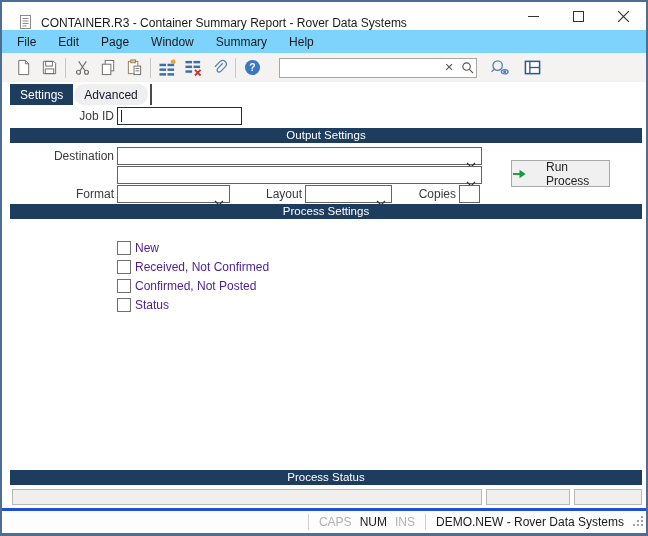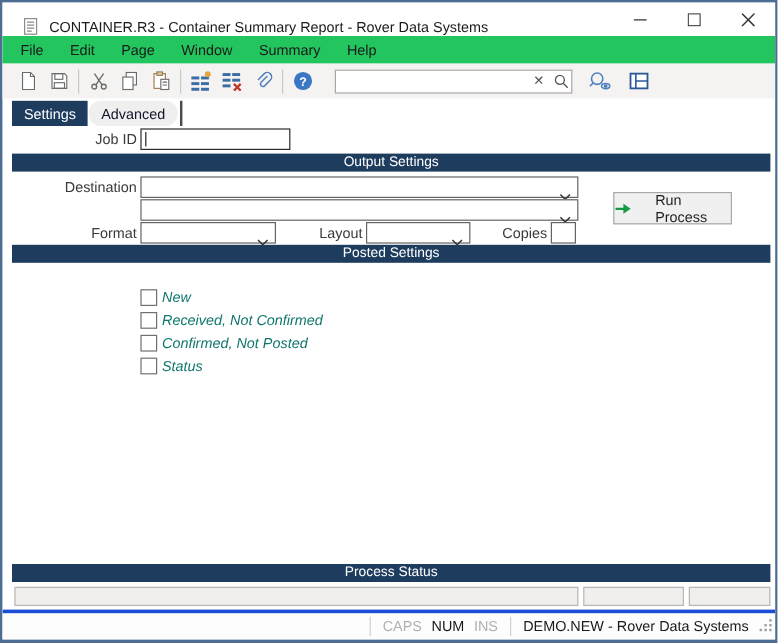--- a/index.html
+++ b/index.html
@@ -8,21 +8,21 @@
     background:#ffffff;border:solid #4d6e92;border-width:2px 2px 3px 2px;
     overflow:hidden;font-family:"Liberation Sans",sans-serif;
   }
   
   .titlebar{position:absolute;left:0;top:0;right:0;height:28px;background:#ffffff;display:flex;align-items:flex-end;}
   .title-icon{margin-left:16px;display:flex;align-items:center;}
   .title-text{margin-left:8px;font-size:12px;color:#1a1a1a;white-space:nowrap;}
   .winbtns{position:absolute;right:0;top:0;height:28px;display:flex;}
   .winbtn{width:45px;height:28px;display:flex;align-items:center;justify-content:center;cursor:default;}
   
-  .menubar{position:absolute;left:0;top:28px;right:0;height:23px;background:#22c55e;display:flex;align-items:center;padding-left:4px;}
+  .menubar{position:absolute;left:0;top:28px;right:0;height:23px;background:#7dd3fc;display:flex;align-items:center;padding-left:4px;}
   .menu-item{font-size:12px;color:#1a1a1a;padding:3px 11px;}
   
   .toolbar{position:absolute;left:0;top:51px;right:0;height:29px;background:#f5f3f2;display:flex;align-items:center;padding-left:8px;}
   .tbtn{width:26px;height:24px;display:flex;align-items:center;justify-content:center;}
   .tsep{width:1px;height:20px;background:#c9c7c5;margin:0 3px;}
   .searchbox{margin-left:14px;width:198px;height:20px;background:#fff;border:1px solid #a8a6a4;display:flex;align-items:center;box-sizing:border-box;}
   .searchbox input{border:none;outline:none;flex:1;height:16px;font-size:12px;padding:0 4px;min-width:0;font-family:"Liberation Sans",sans-serif;}
   .sicon{width:18px;height:18px;display:flex;align-items:center;justify-content:center;color:#555;font-size:11px;}
   
   .tabstrip{position:absolute;left:8px;top:82px;height:21px;display:flex;align-items:stretch;}
@@ -37,21 +37,21 @@
   .txt{position:absolute;background:#fff;border:1px solid #646464;box-sizing:border-box;height:18px;}
   .txt.focused{border:1px solid #2b2b2b;}
   .caret{position:absolute;left:3px;top:2px;width:1px;height:12px;background:#222;}
   .combo{position:absolute;background:#fff;border:1px solid #646464;box-sizing:border-box;height:18px;}
   .combo .val{position:absolute;left:4px;top:1px;font-size:12px;line-height:16px;color:#222;}
   .combo .chev{position:absolute;right:5px;top:6px;}
   .runbtn{position:absolute;left:509px;top:158px;width:99px;height:27px;background:#f0f0f0;border:1px solid #a9a9a9;
           box-sizing:border-box;display:flex;align-items:center;justify-content:center;gap:19px;font-size:12px;color:#1f1f1f;}
   .cbrow{position:absolute;left:115px;display:flex;align-items:center;height:14px;}
   .cb{width:12px;height:12px;background:#fff;border:1px solid #707070;box-sizing:content-box;}
-  .cbl{font-size:12px;color:#0f766e;margin-left:4px;white-space:nowrap;font-style:italic;}
+  .cbl{font-size:12px;color:#4c1d95;margin-left:4px;white-space:nowrap;}
   .grayfield{position:absolute;top:487px;height:16px;background:#f0efed;border:1px solid #b9b7b4;box-sizing:border-box;}
   
   .statusbar{position:absolute;left:0;right:0;bottom:0;height:22px;background:#fdfdfd;border-top:3px solid #1d4ed8;
              display:flex;align-items:center;font-size:12px;padding-left:37px;}
   .sb-sep{width:1px;height:16px;background:#d2d0ce;margin:0 6px;}
   .sb-dim{color:#b3b1af;padding:0 4px;}
   .sb-on{color:#1a1a1a;padding:0 4px;}
   .sb-ctx{color:#1a1a1a;padding:0 4px;white-space:nowrap;}
   .grip{margin:0 2px 0 4px;align-self:flex-end;}
 </style>
@@ -256,21 +256,21 @@
   <div class="runbtn">
     <span style="display:flex;">
       <svg width="15" height="12" viewBox="0 0 16 12">
           <path d="M1 6 h8.5" stroke="#149a43" stroke-width="2"></path>
           <path d="M8 1.5 L14.5 6 L8 10.5 z" fill="#149a43"></path>
         </svg>
     </span>
     <span>Run Process</span>
   </div>
 
-  <div class="sect" style="top:202px;">Posted Settings</div>
+  <div class="sect" style="top:202px;">Process Settings</div>
 
   <div class="cbrow" style="top:239px;">
     <span class="cb"></span>
     <span class="cbl">New</span>
   </div>
   <div class="cbrow" style="top:258px;align-items:center;">
     <span class="cb"></span>
     <span class="cbl">Received, Not Confirmed</span>
   </div>
   <div class="cbrow" style="top:277px;">

